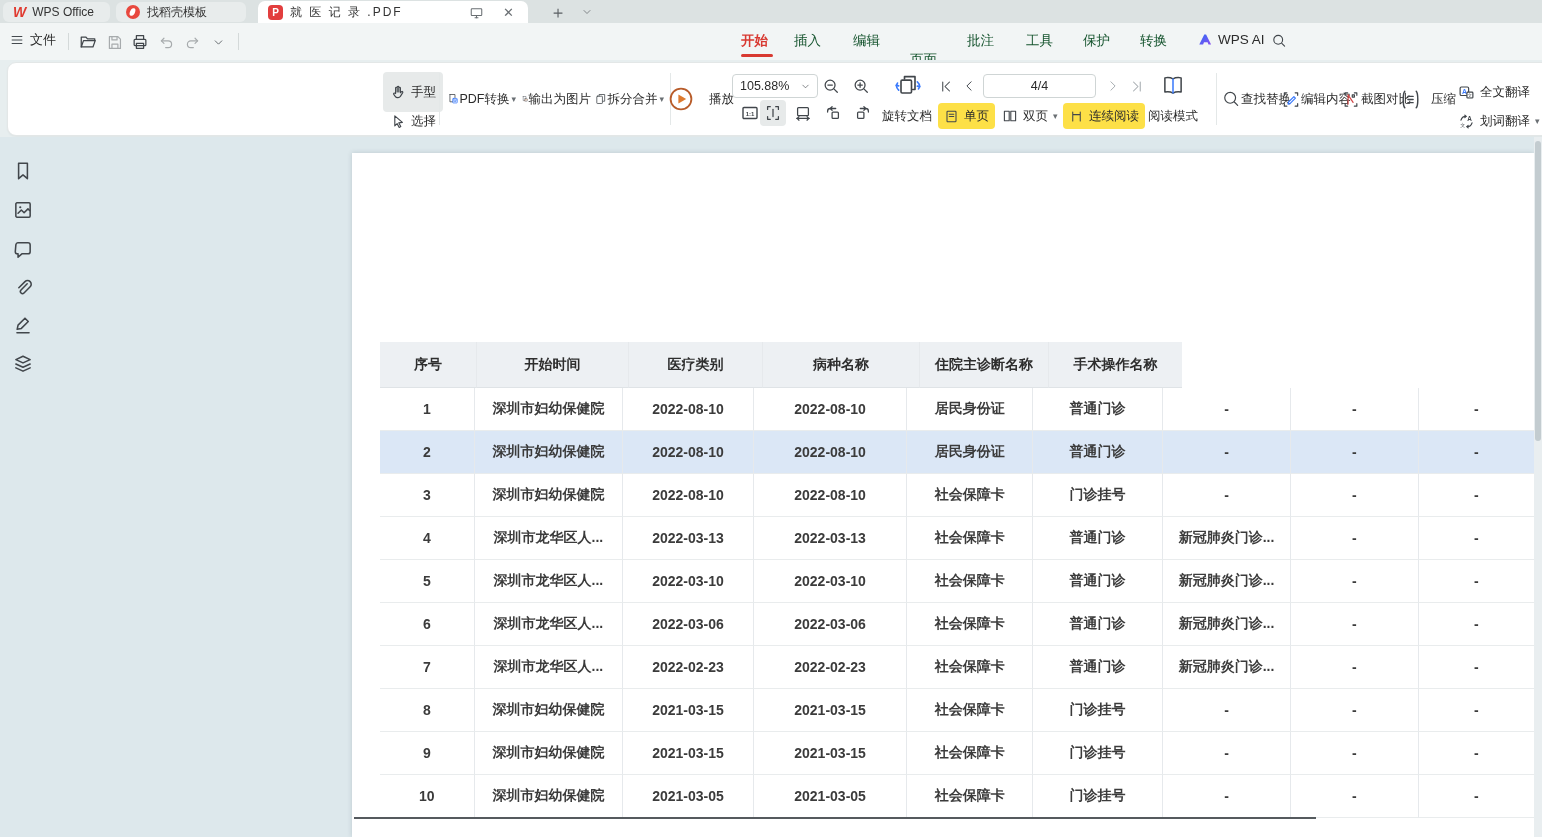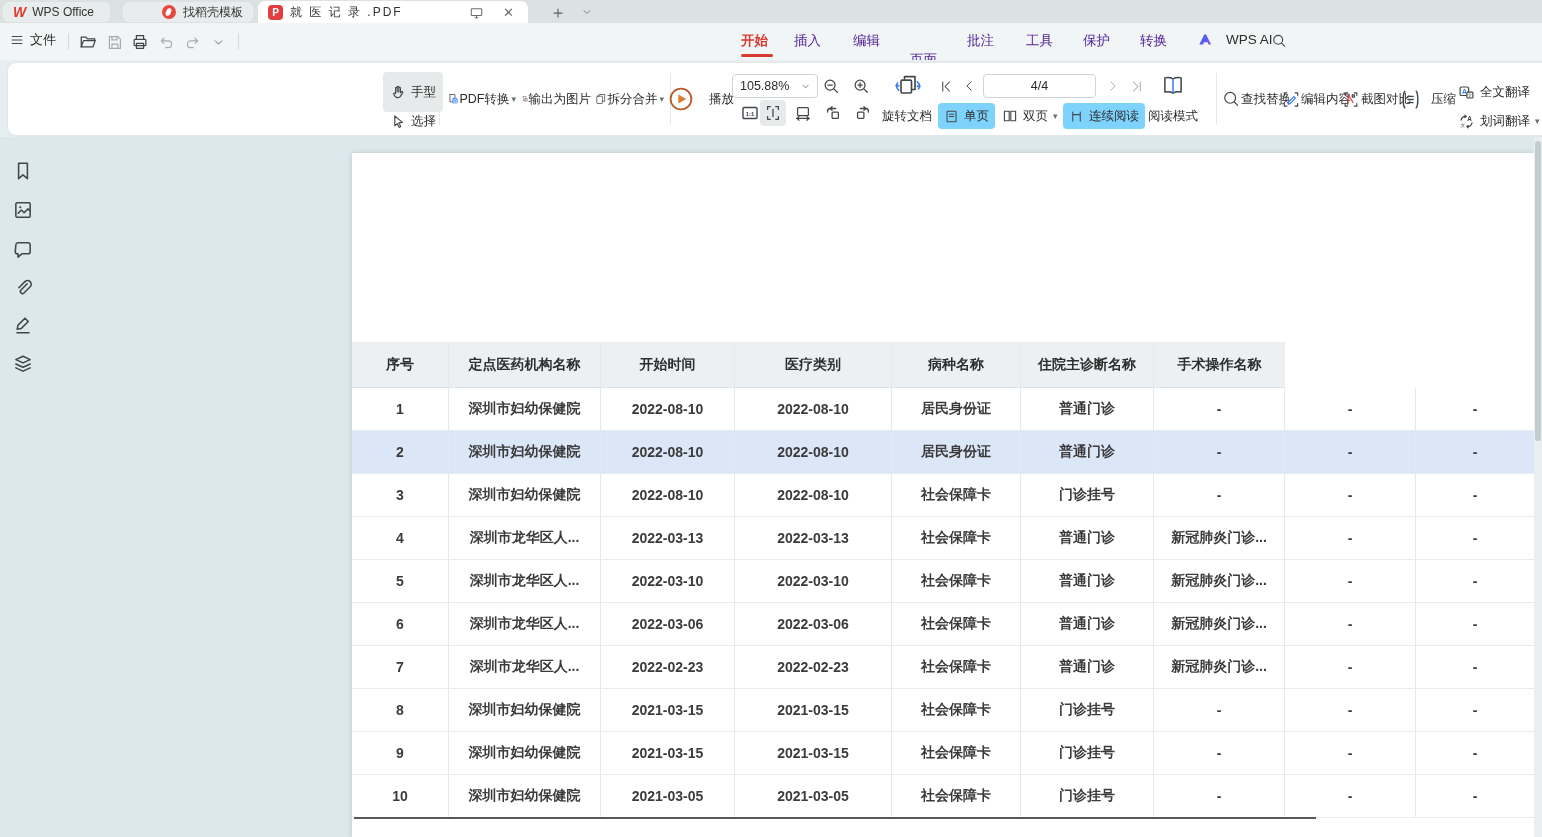--- a/index.html
+++ b/index.html
@@ -23,24 +23,24 @@
   .tabbtn { position:absolute; top:3px; width:18px; height:18px; display:flex; align-items:center;
         justify-content:center; color:#5a5f63; font-size:14px; }
 
   
   #menubar { position:absolute; left:0; top:23px; width:1542px; height:37px; background:#f2f5f5; }
   #file-btn { position:absolute; left:10px; top:8px; display:flex; gap:6px; align-items:center;
         font-size:13px; color:#2b2b2b; }
   .qdiv { position:absolute; top:10px; width:1px; height:17px; background:#d4d9d9; }
   .qbtn { position:absolute; top:8px; width:22px; height:22px; display:flex; align-items:center; justify-content:center; }
   .dim { opacity:.42; }
-  .menu-item { position:absolute; top:9px; font-size:13.5px; color:#4c1d95; }
+  .menu-item { position:absolute; top:9px; font-size:13.5px; color:#14532d; }
   .menu-item.active { color:#d83931; font-weight:700; }
   #menu-underline { position:absolute; left:741px; top:31px; width:32px; height:3px; background:#d83931; border-radius:2px; }
-  #wps-ai { position:absolute; left:1198px; top:9px; display:flex; gap:13px; font-size:13.5px; color:#2b2b2b; }
+  #wps-ai { position:absolute; left:1198px; top:9px; display:flex; gap:5px; font-size:13.5px; color:#2b2b2b; }
 
   
   #ribbon-wrap { position:absolute; left:0; top:60px; width:1542px; height:77px; background:#e7eeef; }
   #ribbon { position:absolute; left:7px; top:2px; width:1545px; height:74px; background:#fff;
         border:1px solid #e3e7e7; border-radius:9px; box-shadow:0 1px 2px rgba(0,0,0,.04); }
   .rdiv { position:absolute; top:10px; width:1px; height:52px; background:#e4e8e8; }
   .stackbtn { position:absolute; height:40px; display:flex; align-items:center; gap:5px;
         padding:0 7px; border-radius:4px; font-size:12.5px; color:#2b2b2b; }
   .stackbtn.on { background:#e7eaea; }
   .tallbtn { position:absolute; top:6px; width:70px; height:62px; display:flex; flex-direction:row;
@@ -49,54 +49,54 @@
   .chev { font-size:9px; color:#6a6f73; }
   #zoom-box { position:absolute; left:724px; top:11px; width:86px; height:24px; border:1px solid #cfd5d5;
         border-radius:4px; display:flex; align-items:center; justify-content:space-between;
         padding:0 7px; font-size:12.5px; color:#2b2b2b; background:#fff; }
   .mini { position:absolute; width:26px; height:26px; display:flex; align-items:center; justify-content:center; border-radius:4px; }
   .mini.on { background:#e7eaea; }
   #page-box { position:absolute; left:975px; top:11px; width:113px; height:24px; border:1px solid #cfd5d5;
         border-radius:4px; display:flex; align-items:center; justify-content:center; font-size:12.5px; color:#2b2b2b; background:#fff; }
   .row2btn { position:absolute; top:40px; height:26px; display:flex; align-items:center; gap:5px;
         padding:0 6px; border-radius:4px; font-size:12.5px; color:#2b2b2b; }
-  .row2btn.on { background:#7dd3fc; }
+  .row2btn.on { background:#fde047; }
   .r2lbl { position:absolute; top:45px; font-size:12.5px; color:#2b2b2b; white-space:nowrap; }
 
   
   #canvas { position:absolute; left:0; top:137px; width:1542px; height:700px; background:#dde8ec; }
   .side-ic { position:absolute; left:12px; width:22px; height:22px; }
   #page { position:absolute; left:352px; top:16px; width:1182px; height:684px; background:#fff;
         box-shadow:0 0 5px rgba(40,60,70,.18); }
   #scrollbar { position:absolute; right:0; top:0; width:8px; height:700px; background:#e9eef0; }
   #scroll-thumb { position:absolute; right:1px; top:4px; width:6px; height:300px; background:#c3ccd0; border-radius:3px; }
 
   
   #doc-table { position:absolute; left:0; top:189px; width:1182px; font-size:14px; color:#3b3b3b; }
-  .trow, #thead-row { display:flex; }
+  .trow, #thead-row { display:flex;margin-left:28px; }
   .td { height:43px; display:flex; align-items:center; justify-content:center;
         border-right:1px solid #e6e9ec; border-bottom:1px solid #e9eced; font-weight:600;
         overflow:hidden; white-space:nowrap; text-align:center; }
   .td:last-child { border-right:none; }
   #thead-row .td { height:46px; background:#edf0f3; font-weight:700; color:#2e2e2e; border-bottom:1px solid #dfe3e6; }
   .trow.hl .td { background:#dbe7f6; }
   .td:nth-child(1){width:97px;} .td:nth-child(2){width:152px;} .td:nth-child(3){width:134px;}
   .td:nth-child(4){width:157px;} .td:nth-child(5){width:129px;} .td:nth-child(6){width:133px;}
   .td:nth-child(7){width:131px;} .td:nth-child(8){width:131px;} .td:nth-child(9){width:118px;}
   #table-bottom-rule { position:absolute; left:2px; top:664px; width:962px; height:2px; background:#555a5e; }
 </style>
 </head>
 <body>
 
 <div id="tabbar">
   <div class="tab inactive" style="left:3px; width:107px;">
     <span class="wlogo">W</span>
     <span>WPS Office</span>
   </div>
-  <div class="tab inactive" style="left:123px; width:130px;justify-content:flex-end;">
+  <div class="tab inactive" style="left:116px; width:130px;">
     <span class="docer-ic"></span>
     <span>找稻壳模板</span>
   </div>
   <div class="tab" id="tab-doc" style="left:258px; width:270px;">
     <span class="pdf-ic">P</span>
     <span style="letter-spacing:2px;">就 医 记 录 .PDF</span>
     <span style="position:absolute; right:44px;">
       <svg width="15" height="15" viewBox="0 0 20 20" class="ic" style="stroke:#6a6f73;">
         <rect x="3" y="5" width="14" height="9" rx="1"></rect>
           <path d="M8 17h4"></path>
@@ -468,21 +468,20 @@
         <path d="M10 3l6.5 3L10 9 3.5 6z"></path>
         <path d="M3.5 10L10 13l6.5-3"></path>
         <path d="M3.5 13.5L10 16.5l6.5-3"></path>
       </svg>
   </div>
 
   <div id="page">
     <div id="doc-table">
       <div id="thead-row">
           <div class="td">序号</div>
-          <div class="td">定点医药机构名称</div>
           <div class="td">开始时间</div>
           <div class="td">医疗类别</div>
           <div class="td">病种名称</div>
           <div class="td">住院主诊断名称</div>
           <div class="td">手术操作名称</div>
         </div>
       <div>
           <div class="trow">
             <div class="td">1</div>
             <div class="td">深圳市妇幼保健院</div>

